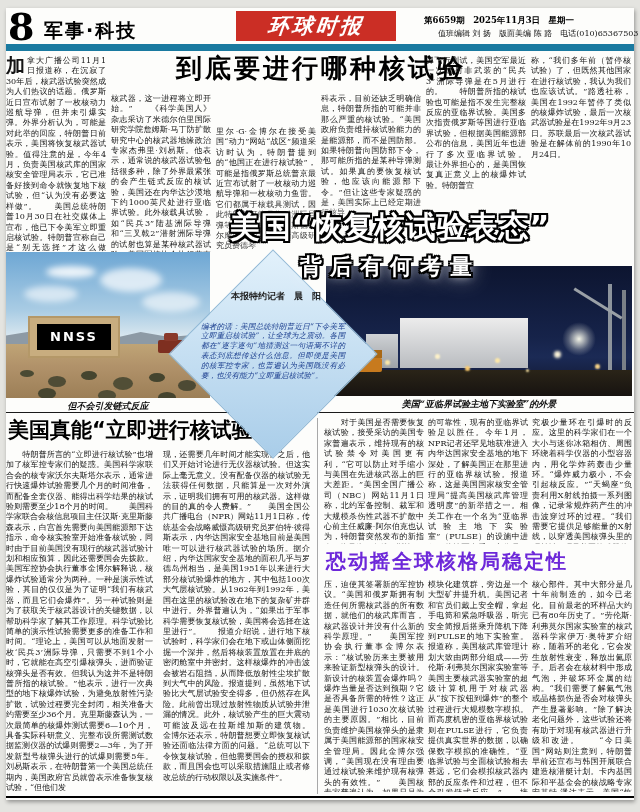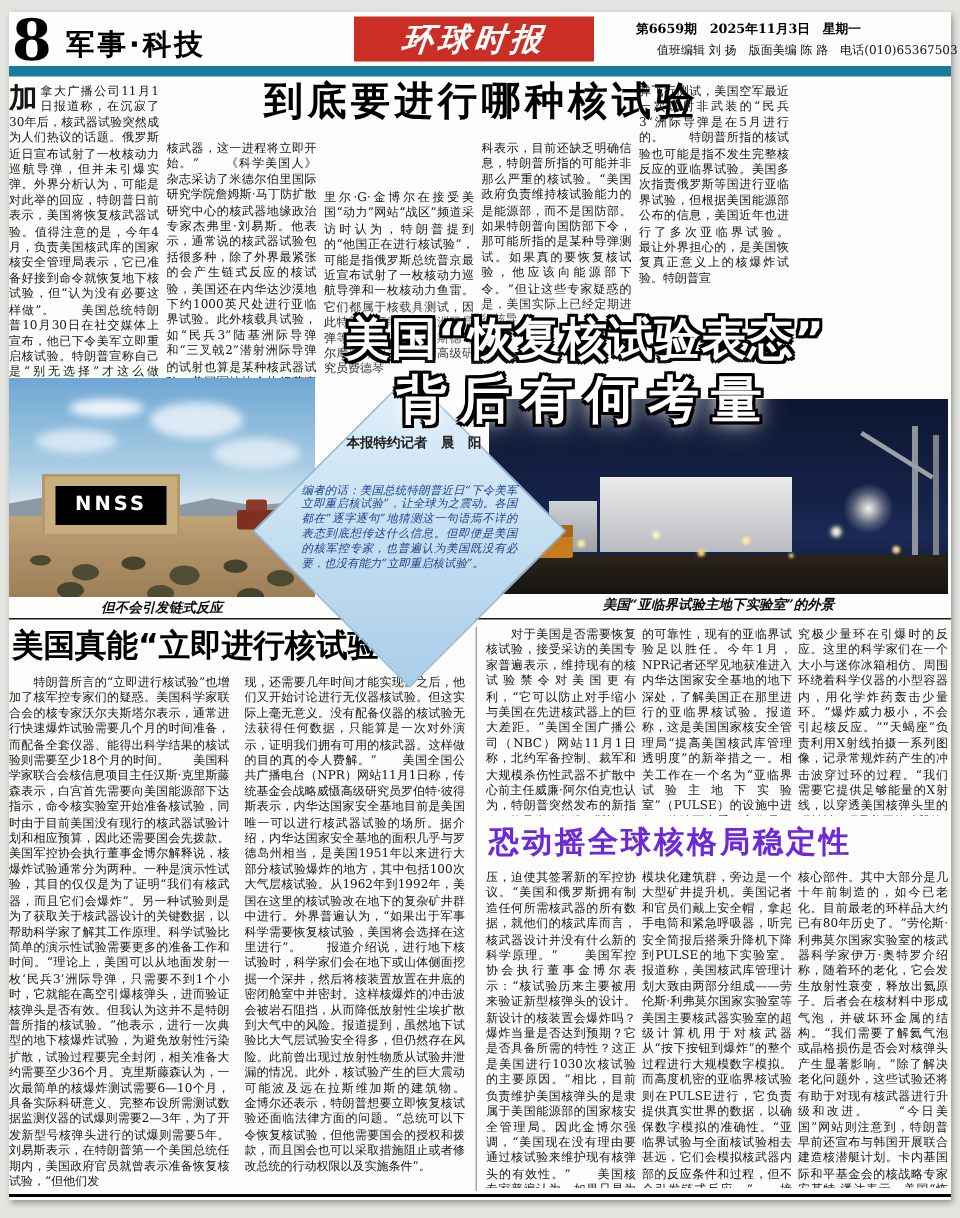--- a/index.html
+++ b/index.html
@@ -60,21 +60,21 @@
   .lift::before{content:"";position:absolute;left:18px;top:-8px;width:8px;height:8px;background:#a96815;}
   .lights{position:absolute;left:20px;bottom:34px;width:3px;height:3px;background:#ffe9a8;border-radius:50%;
           box-shadow:40px 2px 2px 1px #ffe9a8,90px -4px 2px 1px #fff3c9,150px 0 2px 1px #ffe9a8,210px -6px 3px 2px #fff8dd,250px 6px 2px 1px #ffd98a,120px 8px 2px 1px #ffce70,180px 10px 2px 0 #ffe9a8;}
   .glow{position:absolute;right:36px;bottom:40px;width:34px;height:34px;border-radius:50%;
         background:radial-gradient(circle,rgba(255,255,240,.95) 0%,rgba(255,255,240,.25) 45%,transparent 70%);}
 
   .overlay-title{left:140px;top:200px;width:488px;text-align:center;z-index:6;color:#fff;
                  font-family:"DejaVu Sans","Liberation Sans",sans-serif;font-weight:bold;}
   .ot1{font-size:30px;line-height:38px;letter-spacing:1px;
        text-shadow:-2px -2px 0 #000,2px -2px 0 #000,-2px 2px 0 #000,2px 2px 0 #000,-2px 0 0 #000,2px 0 0 #000,0 -2px 0 #000,0 2px 0 #000,0 0 10px rgba(255,255,255,.95),0 0 22px rgba(255,255,255,.8);}
-  .ot2{font-size:34px;line-height:42px;letter-spacing:8px;
+  .ot2{font-size:22px;line-height:42px;letter-spacing:8px;
        text-shadow:-2px -2px 0 #000,2px -2px 0 #000,-2px 2px 0 #000,2px 2px 0 #000,-2px 0 0 #000,2px 0 0 #000,0 -2px 0 #000,0 2px 0 #000,0 0 10px rgba(255,255,255,.95),0 0 22px rgba(255,255,255,.8);}
   .byline{left:190px;top:282px;width:160px;text-align:center;font:bold 9px/12px "DejaVu Serif",serif;color:#222;z-index:7;}
 
   .ed-note{left:183px;top:286px;width:168px;height:114px;display:flex;align-items:center;z-index:5;}
   .ed-note .bg{position:absolute;left:10px;top:-14px;width:146px;height:146px;transform:rotate(45deg);
                background:linear-gradient(135deg,#e2f1fb,#a9cde9);border:1px solid #8fb8d6;}
   .ed-note .txt{position:relative;padding:2px 12px;font:italic 7.6px/9.8px "DejaVu Serif",serif;color:#1c3f8f;text-align:justify;}
   .ed-note .lbl{font-weight:normal;font-style:italic;margin-top:13px;}
 
   .cap{position:absolute;font:bold italic 9px/12px "DejaVu Serif",serif;text-align:center;color:#0d0d0d;}
@@ -112,20 +112,21 @@
     <div class="abs bluebar"></div>
 
     <div class="abs t-head">到底要进行哪种核试验</div>
     <div class="bodycol t1">
       <span class="dropcap">加</span><span>拿大广播公司11月1日报道称，在沉寂了30年后，核武器试验突然成为人们热议的话题。俄罗斯近日宣布试射了一枚核动力巡航导弹，但并未引爆实弹。外界分析认为，可能是对此举的回应，特朗普日前表示，美国将恢复核武器试验。值得注意的是，今年4月，负责美国核武库的国家核安全管理局表示，它已准备好接到命令就恢复地下核试验，但“认为没有必要这样做”。　　美国总统特朗普10月30日在社交媒体上宣布，他已下令美军立即重启核试验。特朗普宣称自己是“别无选择”才这么做的，“由于他国正在进行核试验，我已指示五角大楼在对等基础上试验我们的</span>
     </div>
     <div class="bodycol t2">核武器，这一进程将立即开始。”　　《科学美国人》杂志采访了米德尔伯里国际研究学院詹姆斯·马丁防扩散研究中心的核武器地缘政治专家杰弗里·刘易斯。他表示，通常说的核武器试验包括很多种，除了外界最紧张的会产生链式反应的核试验，美国还在内华达沙漠地下约1000英尺处进行亚临界试验。此外核载具试验，如“民兵3”陆基洲际导弹和“三叉戟2”潜射洲际导弹的试射也算是某种核武器试验。美国军控协会执行董事达</div>
     <div class="bodycol t3">里尔·G·金博尔在接受美国“动力”网站“战区”频道采访时认为，特朗普提到的“他国正在进行核试验”，可能是指俄罗斯总统普京最近宣布试射了一枚核动力巡航导弹和一枚核动力鱼雷。它们都属于核载具测试，因此特朗普可能是指对洲际导弹等核载具的试验。斯德哥尔摩国际和平研究所高级研究员费德琴</div>
     <div class="bodycol t4">科表示，目前还缺乏明确信息，特朗普所指的可能并非那么严重的核试验。“美国政府负责维持核试验能力的是能源部，而不是国防部。如果特朗普向国防部下令，那可能所指的是某种导弹测试。如果真的要恢复核试验，他应该向能源部下令。”但让这些专家疑惑的是，美国实际上已经定期进行核导</div>
     <div class="bodycol t5">弹飞行测试，美国空军最近一次试射非武装的“民兵3”洲际导弹是在5月进行的。　　特朗普所指的核试验也可能是指不发生完整核反应的亚临界试验。美国多次指责俄罗斯等国进行亚临界试验，但根据美国能源部公布的信息，美国近年也进行了多次亚临界试验。　　最让外界担心的，是美国恢复真正意义上的核爆炸试验。特朗普宣</div>
+    <div class="bodycol t6">称，“我们多年前（暂停核试验）了，但既然其他国家在进行核试验，我认为我们也应该试试。”路透社称，美国在1992年暂停了类似的核爆炸试验，最后一次核武器试验是在1992年9月23日。苏联最后一次核武器试验是在解体前的1990年10月24日。</div>
 
     <div class="photo photo-l">
       <div class="cloud"></div>
       <div class="mtn"></div>
       <div class="sign">
         <div class="sign-board">
           <span>NNSS</span>
         </div>
       </div>
       <div class="truck"></div>

